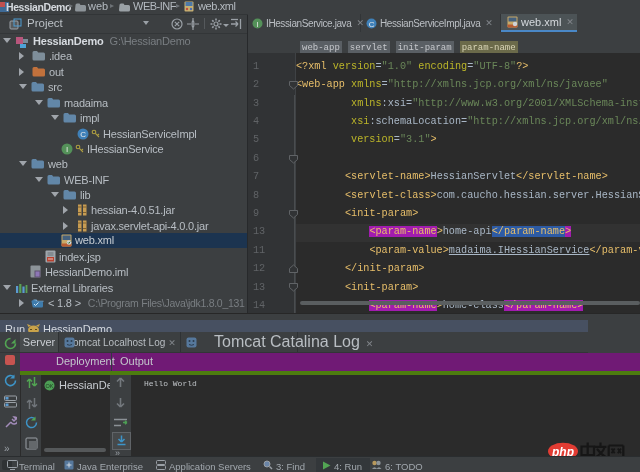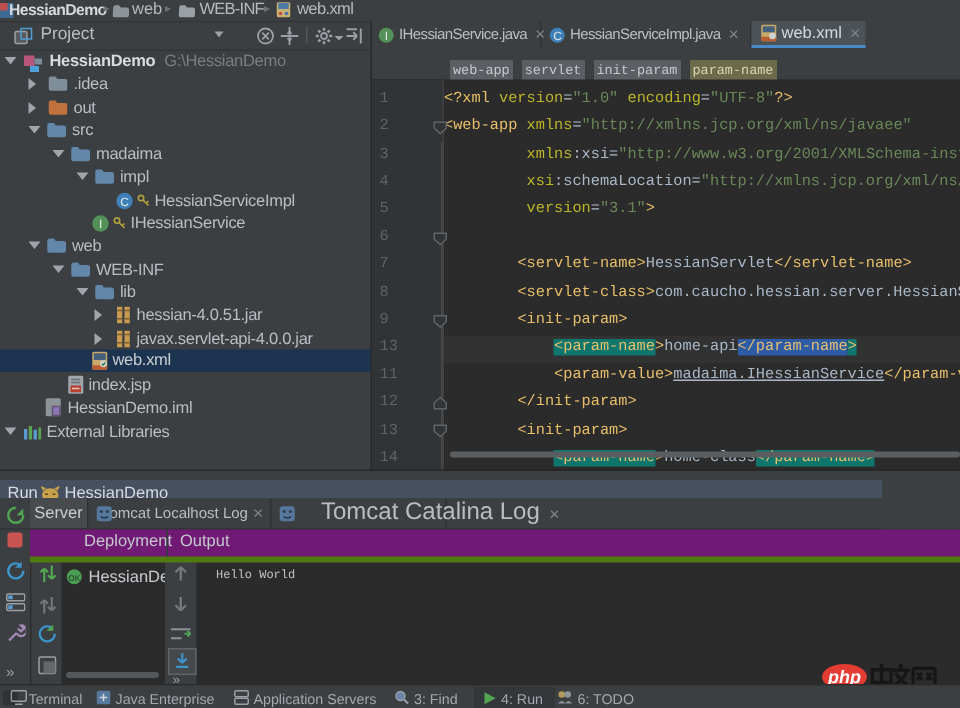--- a/index.html
+++ b/index.html
@@ -3,21 +3,21 @@
 html,body{margin:0;padding:0}
 #w{position:relative;width:640px;height:472px;background:#3c3f41;font-family:"Liberation Sans",sans-serif;overflow:hidden}
 .a{position:absolute}
 .r{position:absolute;height:15px;display:flex;align-items:center;font-size:11px;letter-spacing:-0.2px;color:#b8bec4;white-space:nowrap}
 svg{flex:0 0 auto}
 .ad{width:0;height:0;border-left:4px solid transparent;border-right:4px solid transparent;border-top:5px solid #a0a5ab;margin-right:4px}
 .ar{width:0;height:0;border-top:4px solid transparent;border-bottom:4px solid transparent;border-left:5px solid #a0a5ab;margin-right:3px}
 .cl{position:absolute;left:48px;height:18.4px;line-height:18.4px;font-family:"Liberation Mono",monospace;font-size:10.2px;white-space:pre;color:#a9b7c6}
 .ln{position:absolute;left:5px;height:18.4px;line-height:18.4px;font-family:"Liberation Mono",monospace;font-size:10.2px;color:#606366}
 .t{color:#e8bf6a}.at{color:#bbb529}.s{color:#6a8759}
-.hg{background:#0f766e}.hb{background:#2d5ba5}
+.hg{background:#a21caf}.hb{background:#2d5ba5}
 .tab{position:absolute;top:0;height:18px;display:flex;align-items:center;font-size:10px;letter-spacing:-0.4px;color:#bbbfc4;white-space:nowrap}
 .chip{display:inline-block;height:14px;line-height:14px;background:#5a5f64;color:#c6c8cc;font-family:Liberation Mono, monospace;font-size:9px;padding:0 2px;margin-right:6px}
 .sbi{position:absolute;top:3.5px;font-size:9.5px;color:#a2a8ae;white-space:nowrap}
 </style></head>
 <body>
 <div id="w">
 
 <div class="a" style="left:0;top:0;width:640px;height:14px;background:#3c3f41;border-bottom:1px solid #323537">
  <div class="a" style="left:0;top:2px;width:9px;height:10px;background:#3e6a96"></div>
  <div class="a" style="left:0;top:2px;width:5px;height:5px;background:#c05050"></div>
@@ -149,20 +149,25 @@
           <rect x="1" y="4" width="2.2" height="7" fill="#5b9bd1"></rect>
           <rect x="4.2" y="2" width="2.2" height="9" fill="#5aa254"></rect>
           <rect x="7.4" y="4.5" width="2.2" height="6.5" fill="#5b9bd1"></rect>
           <rect x="10.6" y="3" width="1.8" height="8" fill="#5aa254"></rect>
         </svg>External Libraries</div>
  <div class="r" style="top:249px;left:30px"><svg width="11" height="13" style="margin-right:4px">
           <rect x="0.5" y="0.5" width="10" height="12" rx="1" fill="#8d9499"></rect>
           <rect x="4.5" y="5.5" width="6" height="7" fill="#5f5370"></rect>
           <rect x="5.5" y="6.5" width="4" height="5" fill="#8d76b5"></rect>
         </svg>HessianDemo.iml</div>
+ <div class="r" style="top:280px;left:19px"><div class="ar"></div><svg width="14" height="11" style="margin:0 3px 0 4px">
+          <path d="M2.5 2.5 h3 l1 1.2 h6 v1 h-10 z" fill="#74a7cf"></path>
+          <path d="M0.5 4.5 q0-1.2 1.2-1.2 h2.6 l1 1.2 h5.5 q1.2 0 1.2 1.2 v3.6 q0 1.2-1.2 1.2 h-8.1 q-1.2 0-1.2-1.2 z" fill="#3f7cac"></path>
+          <path d="M3 7 l1.5 1.5 l3-3" stroke="#cfe3f2" fill="none"></path>
+        </svg>&lt; 1.8 &gt;<span style="color:#797e82;margin-left:7px;font-size:10.5px;letter-spacing:-0.3px">C:\Program Files\Java\jdk1.8.0_131</span></div>
 </div>
 
 <div class="a" style="left:248px;top:14px;width:392px;height:18px;background:#3c3f41">
  <div class="tab" style="left:0;width:112px;border-right:1px solid #323537"><svg width="11" height="11" style="margin:0 3px 0 4px">
           <circle cx="5.5" cy="5.5" r="5" fill="#549159"></circle>
           <text x="5.5" y="8.5" text-anchor="middle" font-size="8" fill="#e8e8e8" font-family="Liberation Sans">I</text>
         </svg>IHessianService.java<span style="color:#80858a;margin-left:5px;font-size:9px">✕</span></div>
  <div class="tab" style="left:113px;width:139px;border-right:1px solid #323537"><svg width="11" height="11" style="margin:0 3px 0 5px">
           <circle cx="5.5" cy="5.5" r="5" fill="#3f80b8"></circle>
           <text x="5.5" y="8.5" text-anchor="middle" font-size="8" fill="#e8e8e8" font-family="Liberation Sans">C</text>

